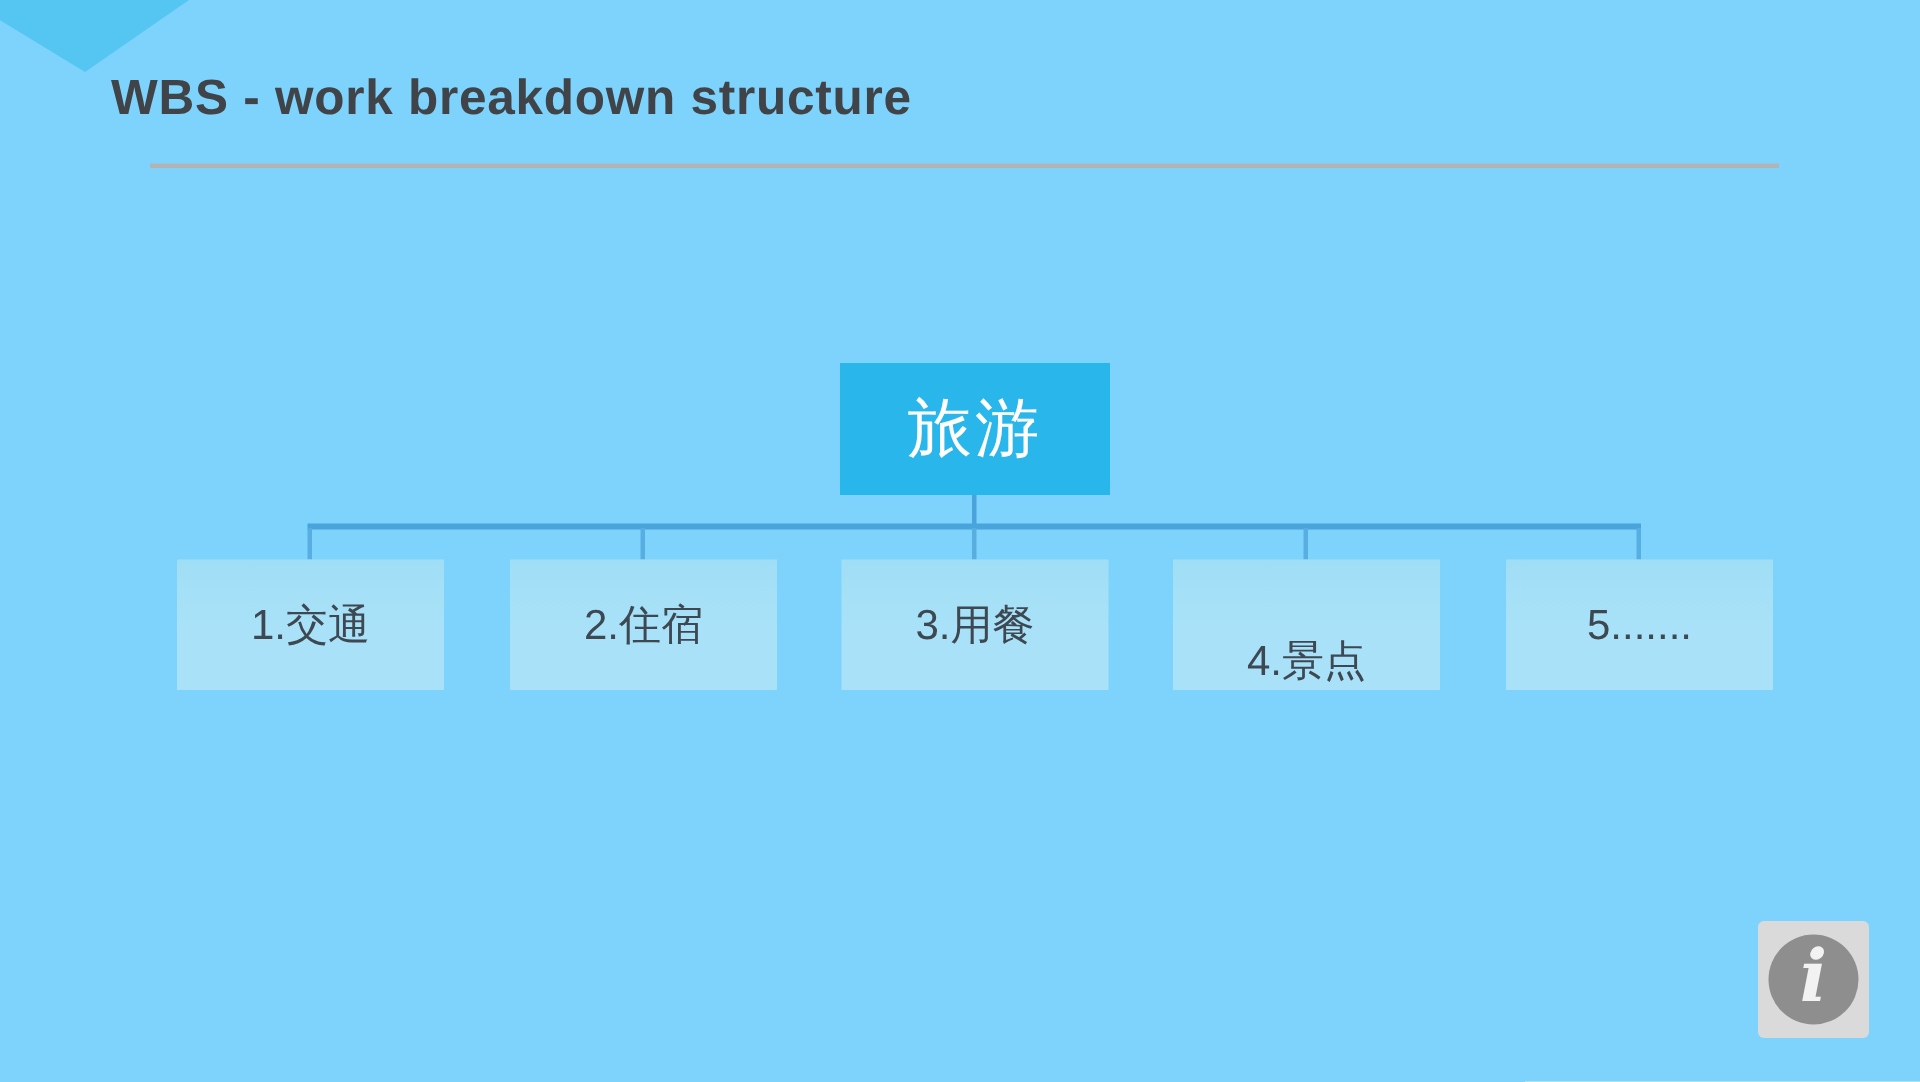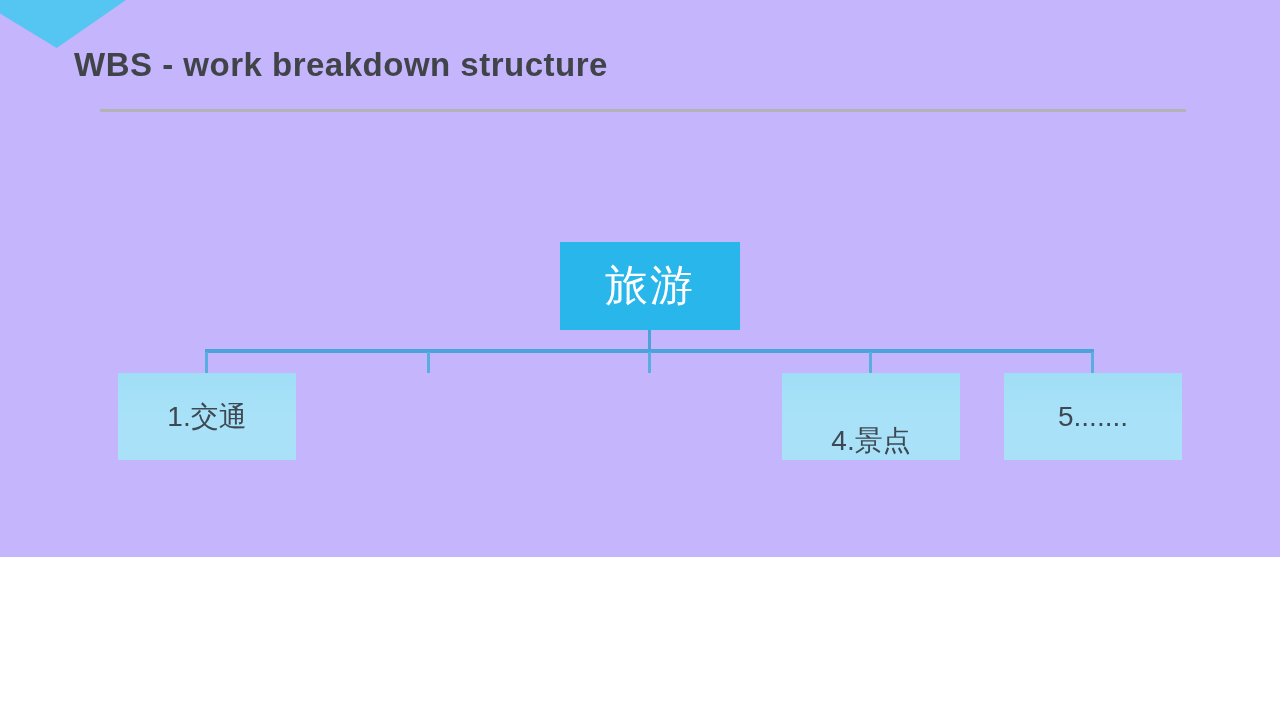--- a/index.html
+++ b/index.html
@@ -10,21 +10,21 @@
     --connector:#4AA4DB;
     --title-text:#404448;
     --divider:#B3B3B3;
     --child-text:#3D4852;
     --icon-bg:#DADADA;
     --icon-circle:#8E8E8E;
   }
   *{box-sizing:border-box;margin:0;padding:0;}
   html,body{width:1280px;height:721px;}
   body{font-family:"Liberation Sans","DejaVu Sans",sans-serif;background:#fff;}
-  .slide{position:relative;width:1280px;height:557px;background:#c4b5fd;overflow:hidden;}
+  .slide{position:relative;width:1280px;height:721px;background:#7dd3fc;overflow:hidden;}
 
   
   .ribbon{
     position:absolute;left:0;top:0;width:126px;height:48px;
     background:var(--ribbon);
     -webkit-clip-path:polygon(0% 0%,100% 0%,45% 100%,0% 28%);
     clip-path:polygon(0% 0%,100% 0%,45% 100%,0% 28%);
   }
 
   
@@ -105,20 +105,26 @@
   <div class="line h-bus"></div>
   <div class="line drop drop-1"></div>
   <div class="line drop drop-2"></div>
   <div class="line drop drop-3"></div>
   <div class="line drop drop-4"></div>
   <div class="line drop drop-5"></div>
 
   <div class="node child-node child-1">
     <span>1.交通</span>
   </div>
+  <div class="node child-node child-2">
+    <span>2.住宿</span>
+  </div>
+  <div class="node child-node child-3">
+    <span>3.用餐</span>
+  </div>
   <div class="node child-node child-4">
     <span>4.景点</span>
   </div>
   <div class="node child-node child-5">
     <span>5.......</span>
   </div>
 
   <div class="info-badge">
     <div class="info-circle">
       <span class="info-glyph">i</span>

